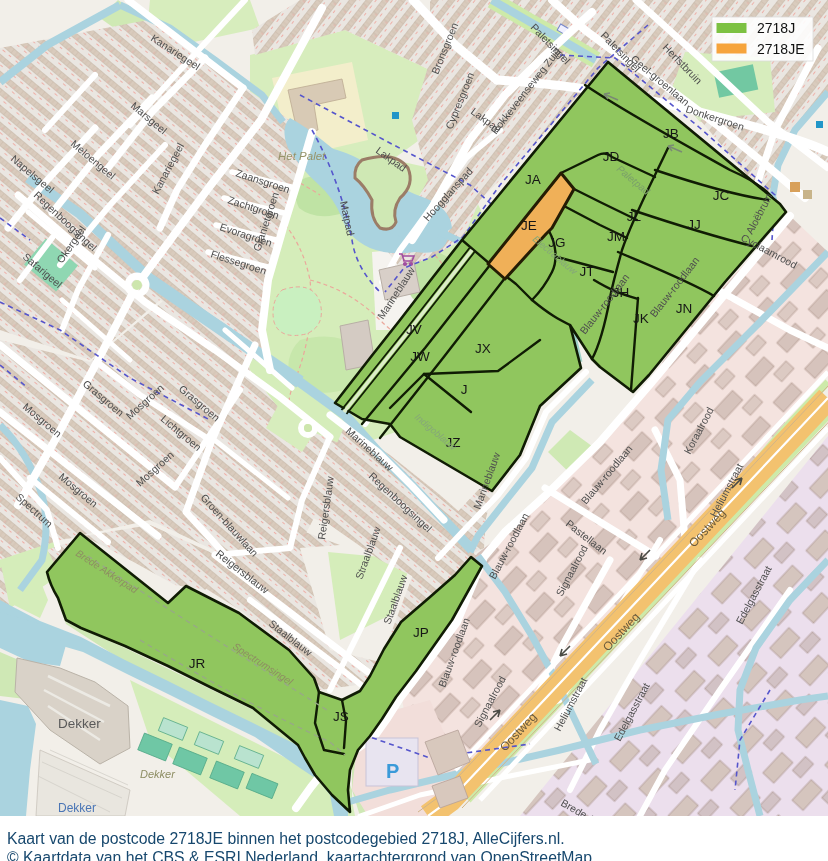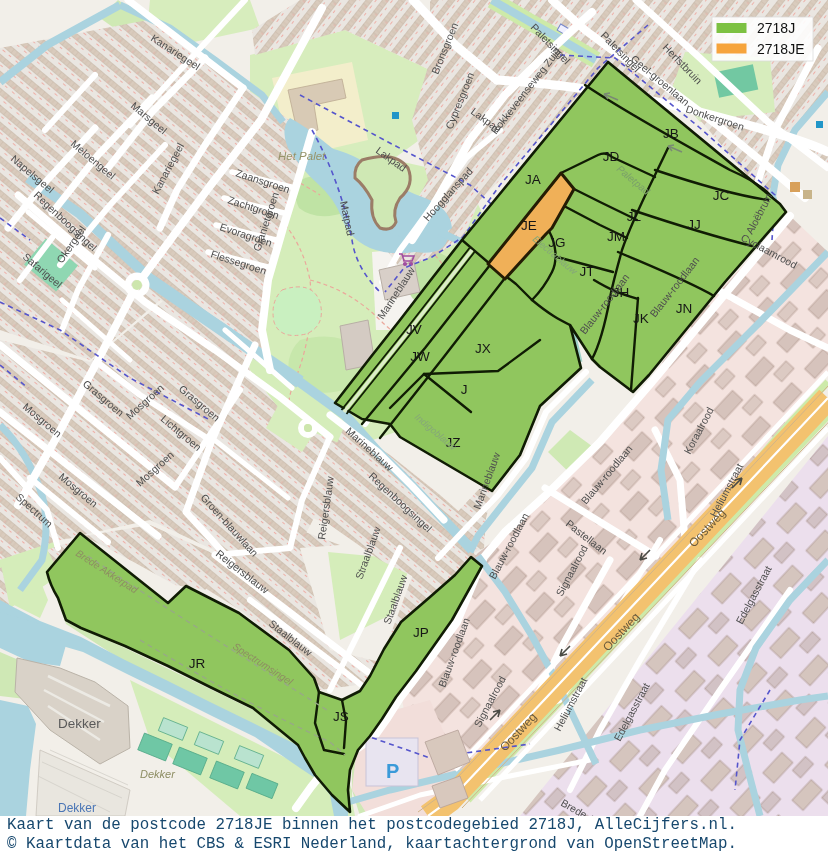--- a/index.html
+++ b/index.html
@@ -1,18 +1,18 @@
 <!DOCTYPE html>
 <html><head>
 <meta charset="utf-8">
 <style>
 html,body{margin:0;padding:0;background:#fff;}
 .wrap{position:relative;width:828px;height:861px;overflow:hidden;font-family:"Liberation Sans",sans-serif;}
 svg{display:block;}
-.cap{position:absolute;left:0;top:816px;width:780px;height:45px;background:#ffffff;color:#17486e;font-size:15.8px;line-height:18.5px;padding:0 0 0 7px;box-sizing:border-box;font-family:Liberation Mono, monospace;}
+.cap{position:absolute;left:0;top:816px;width:780px;height:45px;background:#ffffff;color:#17486e;font-size:15.8px;line-height:18.5px;padding:14px 0 0 7px;box-sizing:border-box;}
 </style>
 </head>
 <body>
 <div class="wrap">
 <svg width="828" height="816" viewBox="0 0 828 816">
 <defs>
 <pattern id="resA" width="17" height="13" patternUnits="userSpaceOnUse" patternTransform="rotate(40)">
   <rect width="17" height="13" fill="#eae6e1"></rect>
   <rect y="2.5" width="17" height="5" fill="#d9cbbd" stroke="#bfae9c" stroke-width="0.5"></rect>
   <path d="M4,2.5 V7.5 M8.5,2.5 V7.5 M13,2.5 V7.5" stroke="#c2b2a0" stroke-width="0.35"></path>

